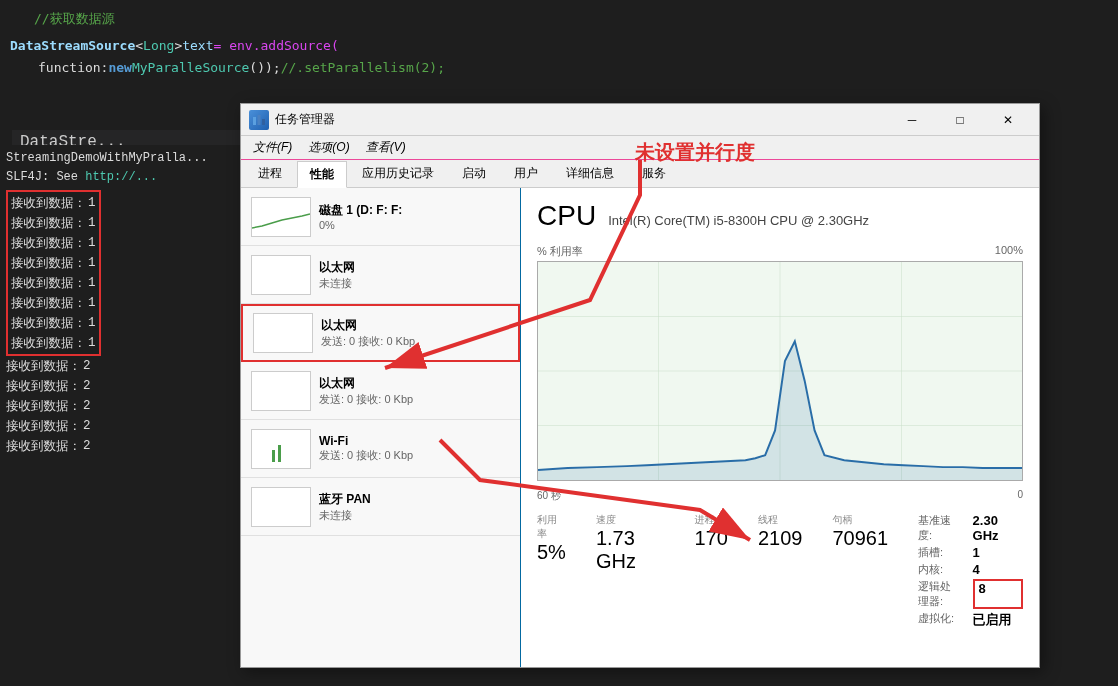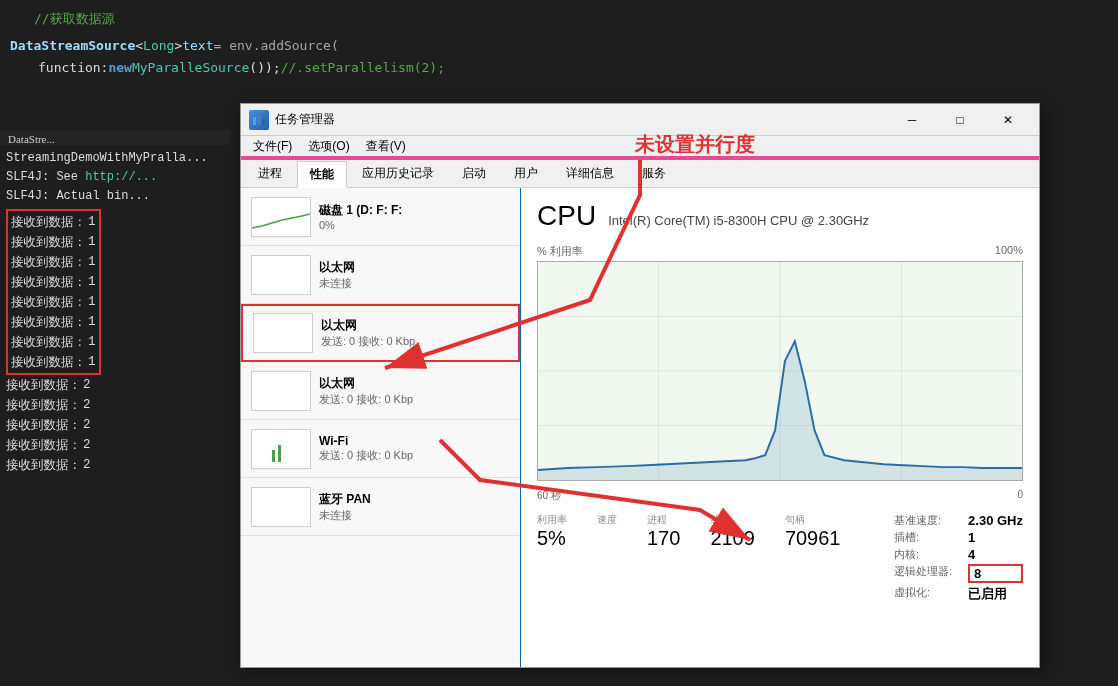--- a/index.html
+++ b/index.html
@@ -119,23 +119,24 @@
       border: none;
       background: transparent;
     }
 
     
     .tm-menubar {
       height: 24px;
       display: flex;
       align-items: center;
       padding: 0 4px;
-      border-bottom: 4px solid #ec4899;
+      border-bottom: 1px solid #ec4899;
       background: #f0f0f0;
       flex-shrink: 0;
+      font-style: italic;
     }
 
     .tm-menu-item {
       padding: 2px 8px;
       font-size: 12px;
       color: #000;
       cursor: pointer;
       font-family: 'Microsoft YaHei', sans-serif;
     }
 
@@ -344,39 +345,38 @@
   <div class="code-area">
     <div class="code-line comment">
       <span>//获取数据源</span>
     </div>
     <div class="code-line" style="margin-top:4px;">
       <span style="color:#9cdcfe; font-weight:bold;text-align:right;">DataStreamSource</span>
         <span style="color:#dcdcdc;">&lt;</span>
         <span style="color:#4ec9b0;">Long</span>
         <span style="color:#dcdcdc;">&gt; </span>
         <span style="color:#9cdcfe;">text</span>
-        <span style="color:#a3a3a3;"> = env.addSource(</span>
+        <span style="color:#d946ef;"> = env.addSource(</span>
     </div>
     <div class="code-line">
       <span style="color:#dcdcdc; margin-left:28px;">function: </span>
         <span style="color:#569cd6; font-weight:bold;">new </span>
         <span style="color:#4ec9b0;">MyParalleSource</span>
         <span style="color:#dcdcdc;">());</span>
         <span style="color:#57a64a;">//.setParallelism(2);</span>
     </div>
   </div>
 
-  <div style="position:absolute; top:130px; left:0; width:230px; background:#252526; padding:3px 8px; font-size:11px; color:#ccc; font-family:Liberation Serif, serif;">
+  <div style="position:absolute; top:130px; left:12px; width:230px; background:#252526; padding:3px 8px; font-size:16px; color:#ccc; font-family:Liberation Mono, monospace;">
     <span>DataStre...</span>
   </div>
 
   <div class="console-output">
     <div class="console-line">StreamingDemoWithMyPralla...</div>
     <div class="console-line">SLF4J: See <span style="color:#4ec9b0;">http://...</span></div>
-    <div class="console-line slf">SLF4J: Actual bin...</div>
 
     
     <div style="border: 2px solid #e03030; display:inline-block; margin-top:3px; padding:1px 3px;">
       <div class="console-received">
           <span>接收到数据：</span>
           <span style="margin-left:2px;">1</span>
         </div>
       <div class="console-received">
           <span>接收到数据：</span>
           <span style="margin-left:2px;">1</span>
@@ -574,20 +574,21 @@
         <span>0</span>
       </div>
 
       <div style="display:flex; gap:30px; align-items:flex-start;">
         <div>
           <div class="tm-stat-label">利用率</div>
           <div class="tm-stat-value">5%</div>
         </div>
         <div>
           <div class="tm-stat-label">速度</div>
+          <div class="tm-stat-value">1.73 GHz</div>
         </div>
         <div>
           <div class="tm-stat-label">进程</div>
           <div class="tm-stat-value">170</div>
         </div>
         <div>
           <div class="tm-stat-label">线程</div>
           <div class="tm-stat-value">2109</div>
         </div>
         <div>
@@ -605,21 +606,21 @@
           <span class="tm-info-label">逻辑处理器:</span>
           <span class="tm-info-value" style="border: 2px solid #e03030; padding: 0 4px;">8</span>
           <span class="tm-info-label">虚拟化:</span>
           <span class="tm-info-value">已启用</span>
         </div>
       </div>
     </div>
   </div>
 </div>
 
-<div class="annotation-text" style="top:131px; left:635px;">未设置并行度</div>
+<div class="annotation-text" style="top:139px; left:635px;">未设置并行度</div>
 
 <svg class="overlay-svg" xmlns="http://www.w3.org/2000/svg">
 
   <defs>
     <marker id="arrowhead" markerWidth="10" markerHeight="7" refX="10" refY="3.5" orient="auto">
       <polygon points="0 0, 10 3.5, 0 7" fill="#e03030"></polygon>
     </marker>
   </defs>
 
   <path d="M 640 160 L 640 195 L 590 300 L 385 368" stroke="#e03030" stroke-width="4" fill="none" marker-end="url(#arrowhead)"></path>

